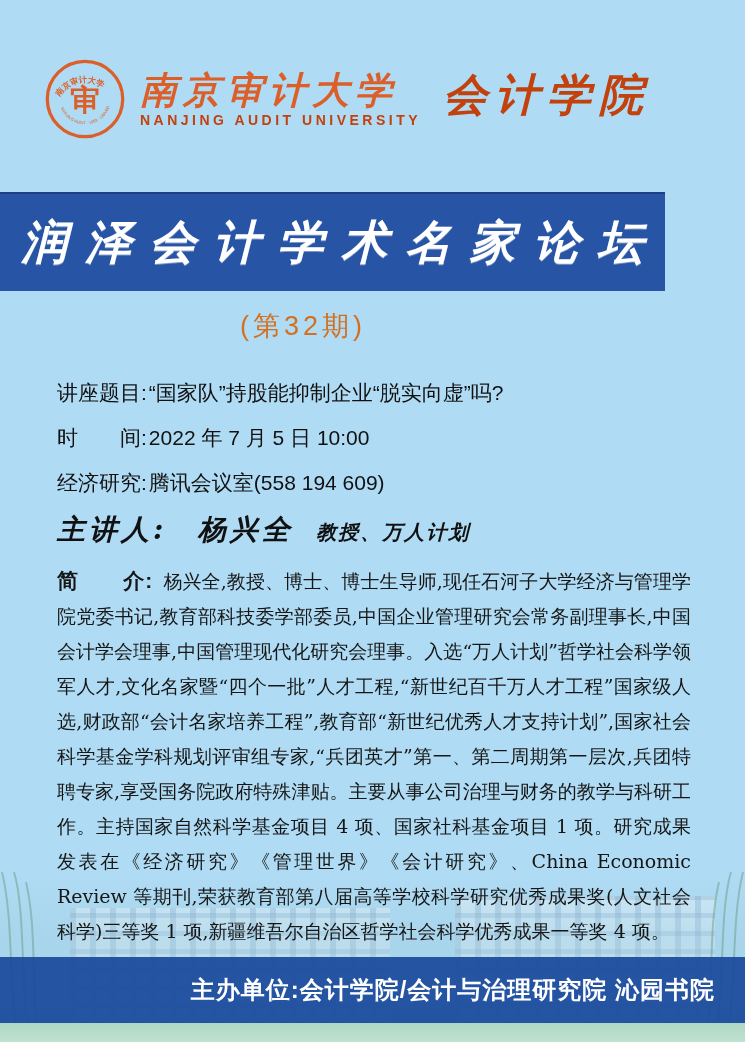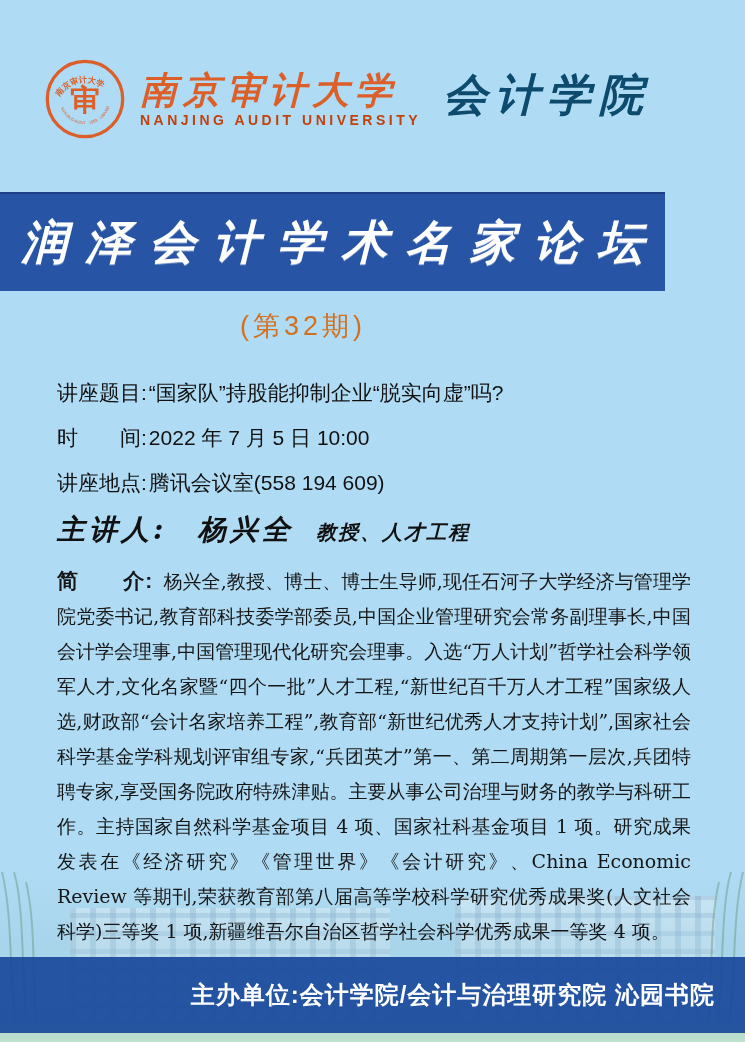--- a/index.html
+++ b/index.html
@@ -15,21 +15,21 @@
   .univ-cn{
     font-family:"DejaVu Serif",serif;font-weight:700;font-style:italic;
     color:#dc5f2a;font-size:37px;letter-spacing:6px;line-height:1.1;white-space:nowrap;
   }
   .univ-en{
     color:#c2410c;font-weight:700;font-size:14px;letter-spacing:3.5px;margin-top:2px;white-space:nowrap;
   }
   .college{
     margin-left:22px;margin-top:-8px;
     font-family:"DejaVu Serif",serif;font-weight:700;font-style:italic;
-    color:#0c4a6e;font-size:44px;letter-spacing:8px;white-space:nowrap;
+    color:#c2410c;font-size:44px;letter-spacing:8px;white-space:nowrap;
   }
   
   .banner{
     position:absolute;left:0;top:192px;width:665px;height:97px;
     background:#2754a5;border-top:2px solid #1c3f85;
     display:flex;align-items:center;justify-content:center;
   }
   .banner-title{
     color:#ffffff;font-family:"DejaVu Serif",serif;font-weight:700;font-style:italic;
     font-size:46px;letter-spacing:18px;padding-left:18px;white-space:nowrap;
@@ -77,21 +77,21 @@
   .bldg-right{right:30px;bottom:16px;width:260px;height:130px;}
   .lawn{
     position:absolute;left:0;bottom:0;width:745px;height:20px;
     background:linear-gradient(180deg,#aed6c4,#bfe2cf);
   }
   .willow{position:absolute;top:0;height:170px;opacity:.4;}
   .willow.left{left:0;}
   .willow.right{right:0;}
   
   .host-band{
-    position:absolute;left:0;top:957px;width:745px;height:76px;
+    position:absolute;left:0;top:957px;width:745px;height:66px;
     background:rgba(26,74,156,.93);
     display:flex;align-items:center;justify-content:flex-end;
   }
   .host-text{
     color:#ffffff;font-weight:700;font-size:24px;letter-spacing:1px;
     padding-right:30px;white-space:nowrap;
   }
 </style>
 </head>
 <body>
@@ -140,26 +140,26 @@
   <div class="issue">(第32期)</div>
 
   <section class="details">
     <div class="row">
       <span class="label">讲座题目:</span><span class="value">“国家队”持股能抑制企业“脱实向虚”吗?</span>
     </div>
     <div class="row">
       <span class="label">时　　间:</span><span class="value">2022 年 7 月 5 日  10:00</span>
     </div>
     <div class="row">
-      <span class="label">讲座地点:</span><span class="value">腾讯会议室(558 194 609)</span>
+      <span class="label">经济研究:</span><span class="value">腾讯会议室(558 194 609)</span>
     </div>
     <div class="speaker-row">
       <span class="speaker-label">主讲人:</span>
       <span class="speaker-name">杨兴全</span>
-      <span class="speaker-title">教授、人才工程</span>
+      <span class="speaker-title">教授、万人计划</span>
     </div>
     <p class="intro">
       <b class="intro-label">简　　介:</b><span class="intro-text">杨兴全,教授、博士、博士生导师,现任石河子大学经济与管理学院党委书记,教育部科技委学部委员,中国企业管理研究会常务副理事长,中国会计学会理事,中国管理现代化研究会理事。入选“万人计划”哲学社会科学领军人才,文化名家暨“四个一批”人才工程,“新世纪百千万人才工程”国家级人选,财政部“会计名家培养工程”,教育部“新世纪优秀人才支持计划”,国家社会科学基金学科规划评审组专家,“兵团英才”第一、第二周期第一层次,兵团特聘专家,享受国务院政府特殊津贴。主要从事公司治理与财务的教学与科研工作。主持国家自然科学基金项目 4 项、国家社科基金项目 1 项。研究成果发表在《经济研究》《管理世界》《会计研究》、China Economic Review 等期刊,荣获教育部第八届高等学校科学研究优秀成果奖(人文社会科学)三等奖 1 项,新疆维吾尔自治区哲学社会科学优秀成果一等奖 4 项。</span>
     </p>
   </section>
 
   <footer class="host-band">
     <span class="host-text">主办单位:会计学院/会计与治理研究院  沁园书院</span>
   </footer>
 

